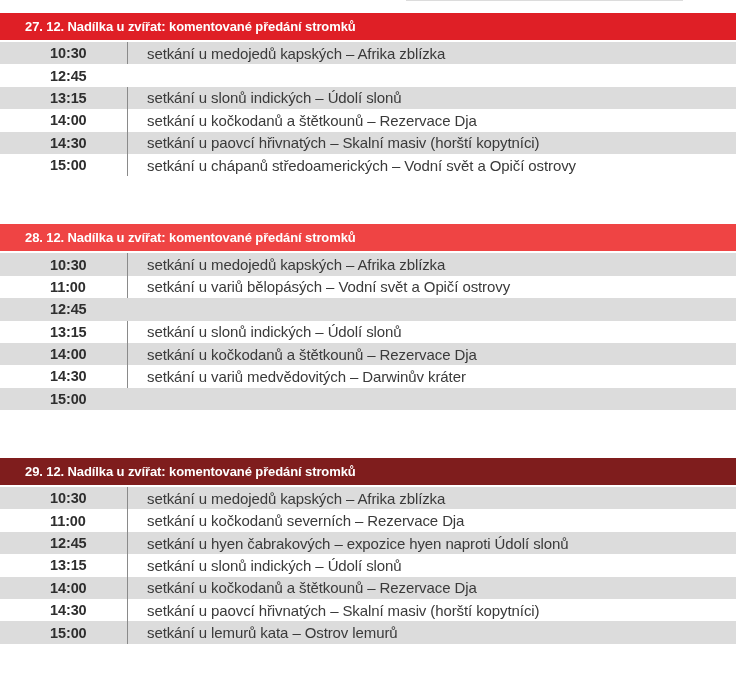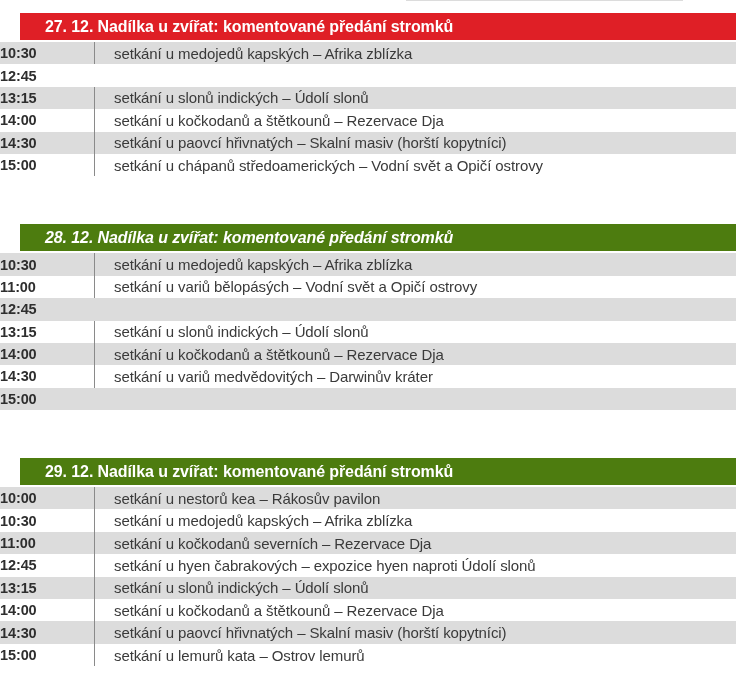--- a/index.html
+++ b/index.html
@@ -26,46 +26,47 @@
     padding-top: 13px;
   }
   .schedule-section + .schedule-section {
     margin-top: 48px;
   }
   .section-header {
     height: 27px;
     line-height: 27px;
     padding-left: 25px;
     color: #ffffff;
-    font-size: 16px;
+    font-size: 13px;
     font-weight: bold;
     letter-spacing: -0.1px;
     margin-bottom: 2px;
-    margin-left: 20px;
   }
   .section-rows {
     
   }
   .schedule-row {
     display: flex;
     align-items: center;
     height: 22.4px;
     background: #ffffff;
   }
   .schedule-row:nth-child(odd) {
     background: #dcdcdc;
   }
   .event-time {
     width: 94px;
     box-sizing: border-box;
+    padding-left: 17px;
     font-size: 14.5px;
     font-weight: bold;
     color: #2e2e2e;
     flex: 0 0 auto;
     letter-spacing: -0.1px;
+    margin-left: 33px;
   }
   .event-desc {
     flex: 1 1 auto;
     align-self: stretch;
     display: flex;
     align-items: center;
     border-left: 1px solid #8a8a8a;
     padding-left: 19px;
     font-size: 15px;
     color: #3a3a3a;
@@ -109,21 +110,21 @@
   </div>
 
   <div class="schedule-row">
     <div class="event-time">15:00</div>
     <div class="event-desc">setkání u chápanů středoamerických – Vodní svět a Opičí ostrovy</div>
   </div>
 </div>
   </section>
 
   <section class="schedule-section">
-    <div class="section-header" style="background: #4d7c0f; font-style: italic;">
+    <div class="section-header" style="background: #ef4444;">
       <span>28. 12. Nadílka u zvířat: komentované předání stromků</span>
     </div>
     <div class="section-rows">
   <div class="schedule-row">
     <div class="event-time">10:30</div>
     <div class="event-desc">setkání u medojedů kapských – Afrika zblízka</div>
   </div>
 
   <div class="schedule-row">
     <div class="event-time">11:00</div>
@@ -149,28 +150,24 @@
     <div class="event-desc">setkání u variů medvědovitých – Darwinův kráter</div>
   </div>
 
   <div class="schedule-row">
     <div class="event-time">15:00</div>
   </div>
 </div>
   </section>
 
   <section class="schedule-section">
-    <div class="section-header" style="background: #4d7c0f;">
+    <div class="section-header" style="background: #7f1d1d;">
       <span>29. 12. Nadílka u zvířat: komentované předání stromků</span>
     </div>
     <div class="section-rows">
-  <div class="schedule-row">
-    <div class="event-time">10:00</div>
-    <div class="event-desc">setkání u nestorů kea – Rákosův pavilon</div>
-  </div>
 
   <div class="schedule-row">
     <div class="event-time">10:30</div>
     <div class="event-desc">setkání u medojedů kapských – Afrika zblízka</div>
   </div>
 
   <div class="schedule-row">
     <div class="event-time">11:00</div>
     <div class="event-desc">setkání u kočkodanů severních – Rezervace Dja</div>
   </div>

